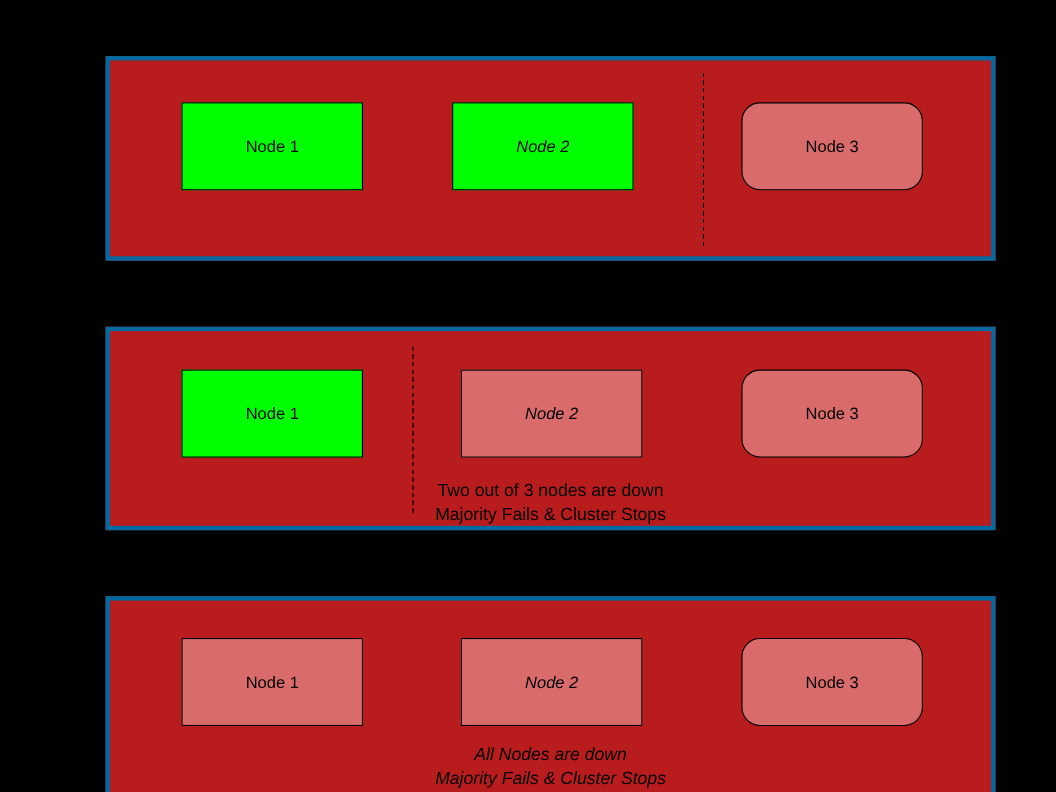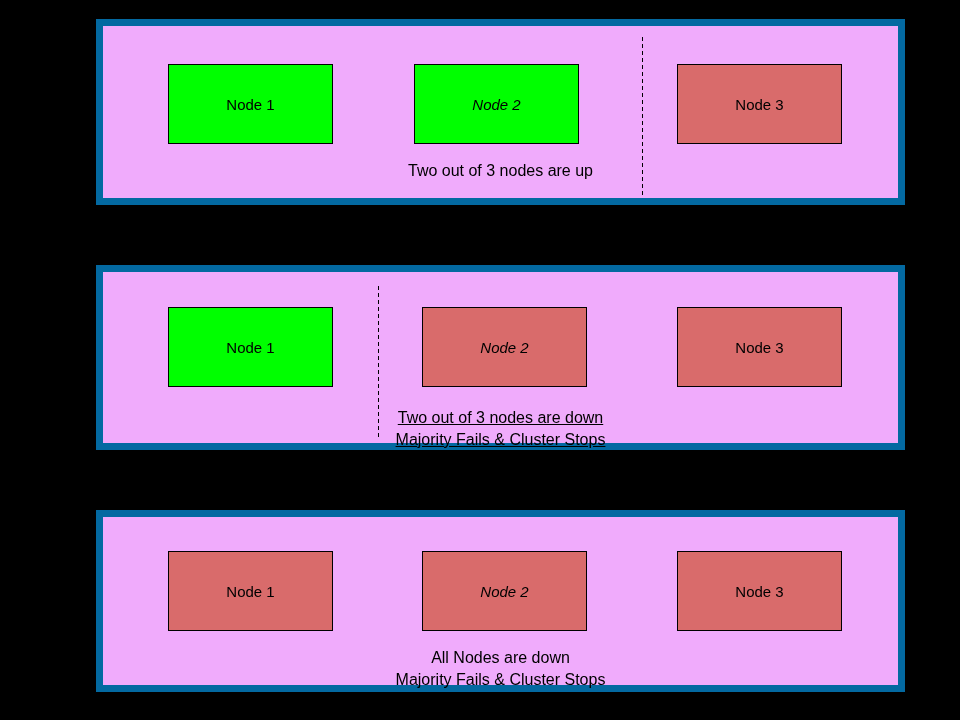--- a/index.html
+++ b/index.html
@@ -12,23 +12,24 @@
     height: 720px;
     position: relative;
     overflow: hidden;
     font-family: "Liberation Sans", sans-serif;
     color: #000000;
   }
   .panel {
     position: absolute;
     left: 96px;
     width: 809px;
-    background: #f0abfc;
-    border: 7px solid #0369a1;
+    background: #b91c1c;
+    border: 4px solid #0369a1;
     box-sizing: border-box;
+    margin-top: 32px;
   }
   .panel.p1 { top: 19px;  height: 186px; }
   .panel.p2 { top: 265px; height: 185px; }
   .panel.p3 { top: 510px; height: 182px; }
 
   .node {
     position: absolute;
     width: 165px;
     height: 80px;
     border: 1px solid #000000;
@@ -41,21 +42,21 @@
   .node.up   { background: #00ff00; }
   .node.down { background: #d96b6b; }
 
   .p1 .node { top: 38px; }
   .p2 .node { top: 35px; }
   .p3 .node { top: 34px; }
 
   .node.n1 { left: 65px; }
   .node.n2 { left: 319px; font-style: italic; }
   .p1 .node.n2 { left: 311px; }
-  .node.n3 { left: 574px; }
+  .node.n3 { left: 574px; border-radius: 17px; }
 
   .divider {
     position: absolute;
     width: 1px;
     background: repeating-linear-gradient(
       to bottom,
       #000000 0px, #000000 4px,
       transparent 4px, transparent 7px
     );
   }
@@ -64,39 +65,38 @@
 
   .caption {
     position: absolute;
     left: 0;
     right: 0;
     text-align: center;
     font-size: 16px;
     line-height: 22px;
   }
   .p1 .caption { top: 134px; }
-  .p2 .caption { top: 135px; text-decoration: underline; }
-  .p3 .caption { top: 130px; }
+  .p2 .caption { top: 135px; }
+  .p3 .caption { top: 130px; font-style: italic; }
 </style>
 </head>
 <body>
 
 <div class="panel p1">
   <div class="node n1 up">
     <span>Node 1</span>
   </div>
   <div class="node n2 up">
     <span>Node 2</span>
   </div>
   <div class="divider"></div>
   <div class="node n3 down">
     <span>Node 3</span>
   </div>
   <div class="caption">
-    <div>Two out of 3 nodes are up</div>
   </div>
 </div>
 
 <div class="panel p2">
   <div class="node n1 up">
     <span>Node 1</span>
   </div>
   <div class="divider"></div>
   <div class="node n2 down">
     <span>Node 2</span>

